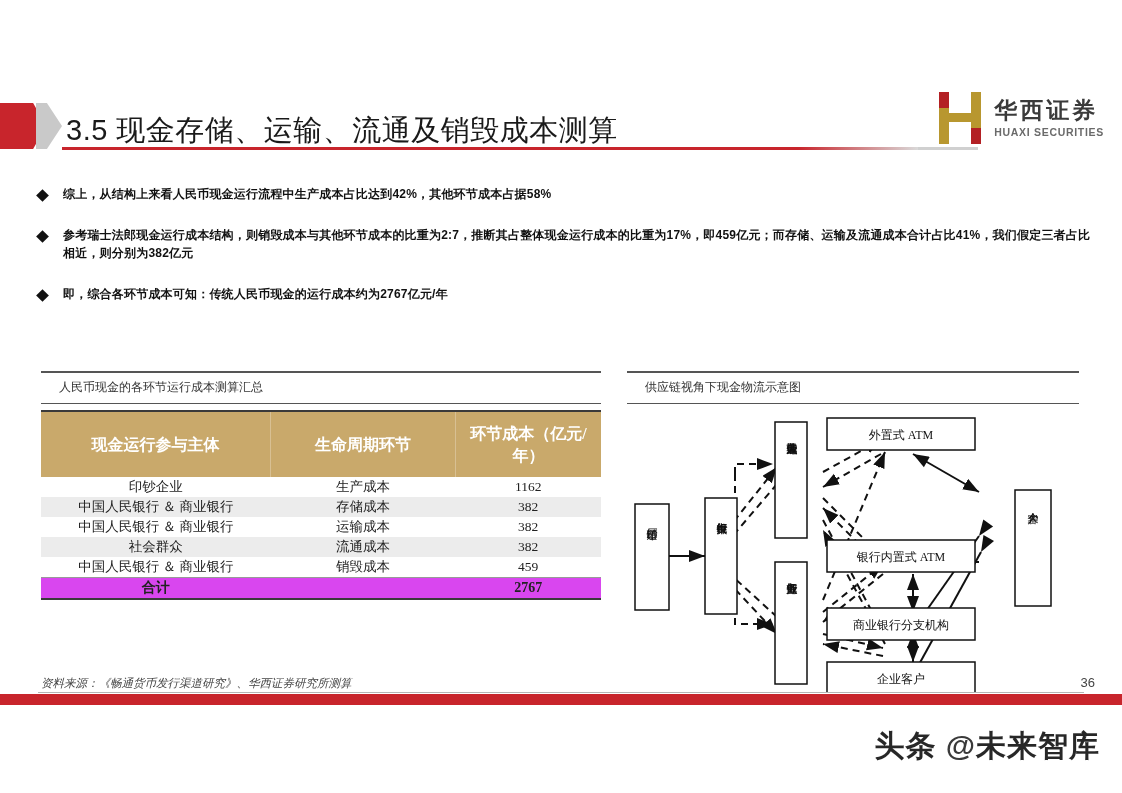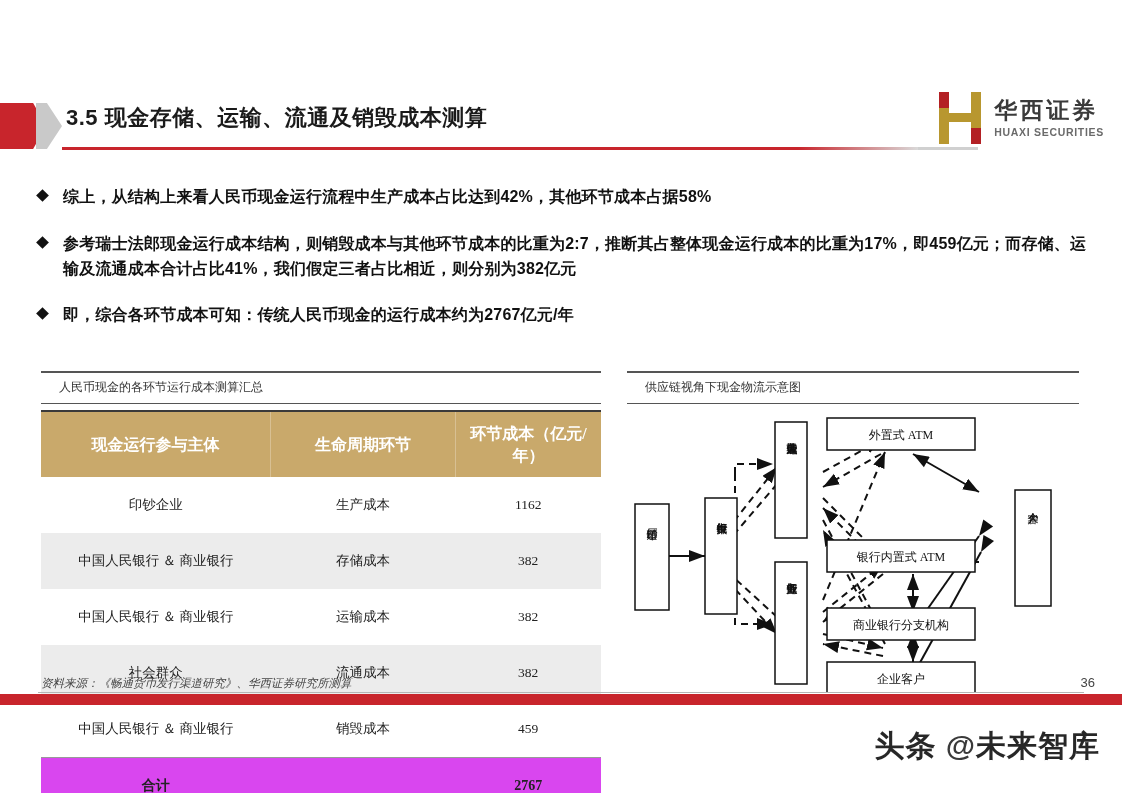--- a/index.html
+++ b/index.html
@@ -17,22 +17,22 @@
     position: absolute; left: 0; top: 0; width: 46px; height: 46px;
     background: #C8252C;
     clip-path: polygon(0 0, 72% 0, 100% 50%, 72% 100%, 0 100%);
   }
   .chev-gray {
     position: absolute; left: 36px; top: 0; width: 26px; height: 46px;
     background: #C9C9C9;
     clip-path: polygon(0 0, 42% 0, 100% 50%, 42% 100%, 0 100%);
   }
   .title {
-    position: absolute; left: 66px; top: 0;
-    font-size: 22px; font-weight: bold; color: #1a1a1a;
+    position: absolute; left: 66px; top: 8px;
+    font-size: 29px; font-weight: normal; color: #1a1a1a;
     letter-spacing: .5px; white-space: nowrap;
   }
   .title-rule {
     position: absolute; left: 62px; top: 44px; width: 856px; height: 3px;
     background: linear-gradient(to right, #C8252C 0%, #C8252C 86%, #d9d9d9 100%);
   }
   .title-rule2 {
     position: absolute; left: 918px; top: 44px; width: 60px; height: 3px;
     background: #d0d0d0;
   }
@@ -50,21 +50,21 @@
   .logo-en { font-size: 10.5px; font-weight: bold; color: #6a6a6a; letter-spacing: .7px; margin-top: 2px; }
 
   
   .bullets { position: absolute; left: 38px; top: 185px; width: 1060px; }
   .bullet { display: flex; align-items: flex-start; margin-bottom: 22px; }
   .bullet .dia {
     flex: 0 0 auto; width: 9px; height: 9px; background: #111;
     transform: rotate(45deg); margin-top: 6px; margin-right: 16px;
   }
   .bullet .btxt {
-    font-size: 16px; font-weight: bold; color: #111; line-height: 1.55;
+    font-size: 12px; font-weight: bold; color: #111; line-height: 1.55;
     letter-spacing: .2px;
   }
 
   
   .panel-l { position: absolute; left: 41px; top: 371px; width: 560px; }
   .panel-r { position: absolute; left: 627px; top: 371px; width: 452px; }
   .cap {
     font-size: 12px; color: #333; padding: 6px 2px 7px 18px;
     font-family: "Liberation Serif", "DejaVu Serif", serif;
   }
@@ -73,21 +73,21 @@
   table.costs { width: 100%; border-collapse: collapse; margin-top: 6px;
     font-family: "Liberation Serif", "DejaVu Serif", serif; }
   table.costs th {
     background: #C9A96B; color: #ffffff; font-size: 16px; font-weight: bold;
     padding: 11px 4px; text-align: center; line-height: 1.35;
     border-right: 1px solid #d8c093;
   }
   table.costs th:last-child { border-right: none; }
   table.costs thead tr { border-top: 2px solid #3a3a3a; }
   table.costs td {
-    font-size: 13.5px; color: #222; text-align: center; padding: 19px 4px;
+    font-size: 13.5px; color: #222; text-align: center; padding: 1px 4px;
   }
   table.costs tbody tr.alt td { background: #ececec; }
   table.costs tbody tr.total td { font-weight: bold; font-size: 14px; background: #d946ef; }
   table.costs tbody tr.total { border-top: 1px solid #999; }
   table.costs tfoot td { height: 0; border-top: 2px solid #3a3a3a; padding: 0; }
   .c1 { width: 41%; } .c2 { width: 33%; } .c3 { width: 26%; }
 
   
   .diagram { position: relative; width: 452px; height: 280px; margin-top: 8px; }
   .diagram svg { display: block; }

